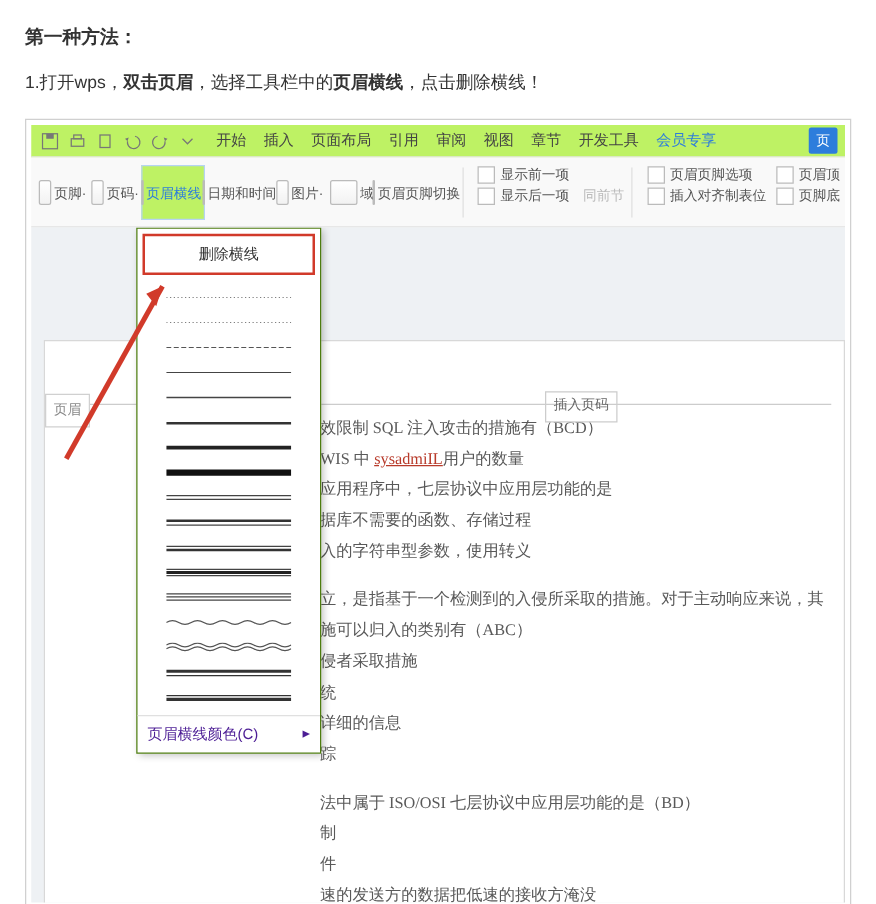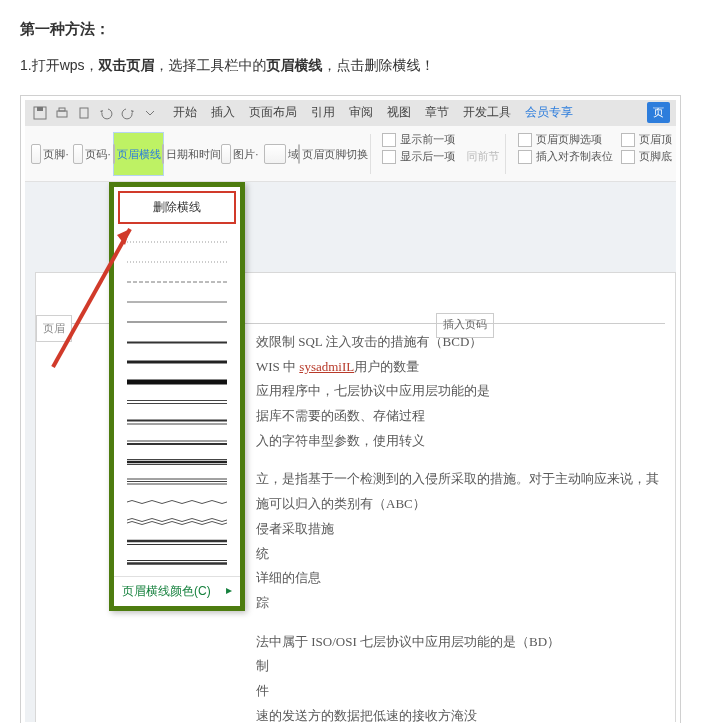--- a/index.html
+++ b/index.html
@@ -1,42 +1,42 @@
 <!DOCTYPE html>
 <html><head>
 <meta charset="utf-8">
 <style>
   * { box-sizing: border-box; margin: 0; padding: 0; }
   body { font-family: "Microsoft YaHei", "PingFang SC", sans-serif; font-size: 14px; color: #333; background: #fff; padding: 20px; width: 701px; }
   .title { font-weight: bold; font-size: 15px; margin-bottom: 18px; }
   .instruction { font-size: 14px; margin-bottom: 20px; }
   .instruction .bold { font-weight: bold; }
   .screenshot-wrap { border: 1px solid #d0d0d0; padding: 4px; background: #fff; }
-  .toolbar-top { background: #e5e5e5; border-bottom: 1px solid #e5e5e5; height: 26px; display: flex; align-items: center; font-size: 12px; color: #444; padding: 0 6px; gap: 4px; overflow: hidden; }
+  .toolbar-top { background: #bef264; border-bottom: 1px solid #e5e5e5; height: 26px; display: flex; align-items: center; font-size: 12px; color: #444; padding: 0 6px; gap: 4px; overflow: hidden; }
   .toolbar-top .qat-icon { width: 18px; height: 18px; display:inline-flex; align-items:center; justify-content:center; color:#555; }
   .tabs { display:flex; gap: 14px; margin-left: 10px; align-items:center; }
   .tab { color:#444; cursor:pointer; }
   .tab.blue { color:#2d7ddc; }
   .tab-end { margin-left:auto; background:#2d7ddc; color:#fff; padding:3px 6px; border-radius:2px; font-size:11px; }
   .ribbon { background:#f9f9f9; border-bottom:1px solid #e1e1e1; display:flex; align-items:flex-start; padding: 6px 4px; font-size:12px; position:relative; height:56px; overflow:hidden; }
   .rbtn { display:flex; align-items:center; justify-content:center; min-width:42px; height:44px; gap:2px; color:#555; cursor:pointer; position:relative; padding:0 2px;}
   .rbtn .ico { width:22px; height:20px; border:1px solid #bbb; background: linear-gradient(#fff,#f2f2f2); border-radius:2px; }
   .rbtn .lbl { font-size:11px; white-space:nowrap; }
   .rbtn.highlight .lbl { color:#2d7ddc; }
   .rbtn.highlight { background:#bef264; border:1px solid #b6d4f2; }
   .right-stack { display:flex; flex-direction:column; gap:2px; margin-left:6px; font-size:11px; color:#555;}
   .right-stack div { display:flex; align-items:center; gap:4px; white-space:nowrap;}
   .right-stack .ico-sm { width:14px;height:14px;border:1px solid #bbb; background:#fff;}
   .divider-v { width:1px; background:#e0e0e0; height:40px; margin:2px 6px;}
   .workspace { position:relative; background:#eef1f4; min-height:540px; padding:0; overflow:hidden;}
-  .dropdown { position:absolute; left:84px; top:0; width:136px; background:#fff; border:5px solid #4d7c0f; box-shadow:2px 2px 6px rgba(0,0,0,0.25); z-index:10;}
+  .dropdown { position:absolute; left:84px; top:0; width:148px; background:#fff; border:1px solid #4d7c0f; box-shadow:2px 2px 6px rgba(0,0,0,0.25); z-index:10;}
   .dd-head { padding:6px 8px; font-size:12px; color:#333; border:2px solid #d13a2a; margin:4px; text-align:center; position:relative;}
   .dd-lines { padding:4px 0; max-height:420px; overflow:hidden;}
   .dd-line { height:20px; display:flex; align-items:center; justify-content:center; cursor:pointer;}
-  .dd-foot { border-top:1px solid #e0e0e0; padding:6px 8px; font-size:12px; color:#15803d; cursor:pointer;}
+  .dd-foot { border-top:1px solid #e0e0e0; padding:6px 8px; font-size:12px; color:#4c1d95; cursor:pointer;}
   .arrow { position:absolute; left:20px; top:35px; z-index:11; pointer-events:none;}
   .page { position:absolute; left:10px; top:90px; right:0; background:#fff; border:1px solid #d8d8d8; min-height:430px; padding:10px 10px 10px 220px; font-family: "SimSun", serif; font-size:13px; color:#595959; line-height:1.9;}
   .page .header-label { position:absolute; left:0; top:42px; background:#fff; border:1px solid #d0d0d0; font-size:11px; padding:2px 6px; color:#888;}
   .page .insert-pgnum { position:absolute; left:400px; top:40px; font-size:11px; border:1px solid #ccc; padding:1px 6px; color:#666;font-family:Liberation Mono, monospace;}
   .page .hline { border:none; border-top:1px solid #ccc; margin:40px 0 6px -210px;}
   .red-un { color:#b83a2a; text-decoration:underline;}
   .line-sample { width:100px; }
 </style>
 </head>
 <body>

